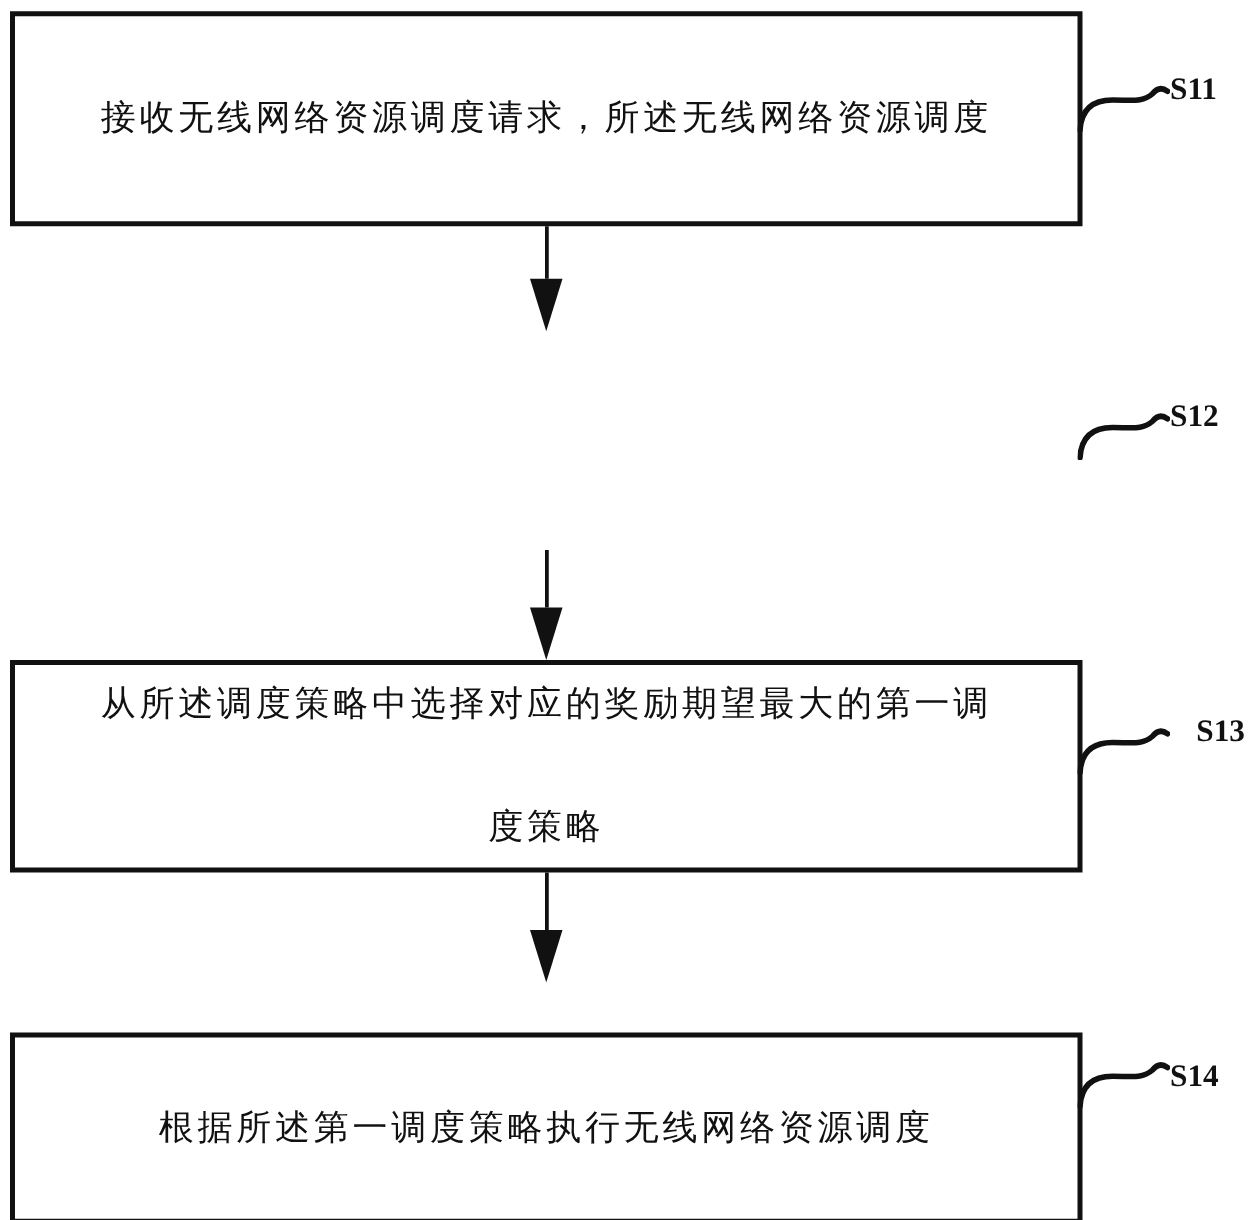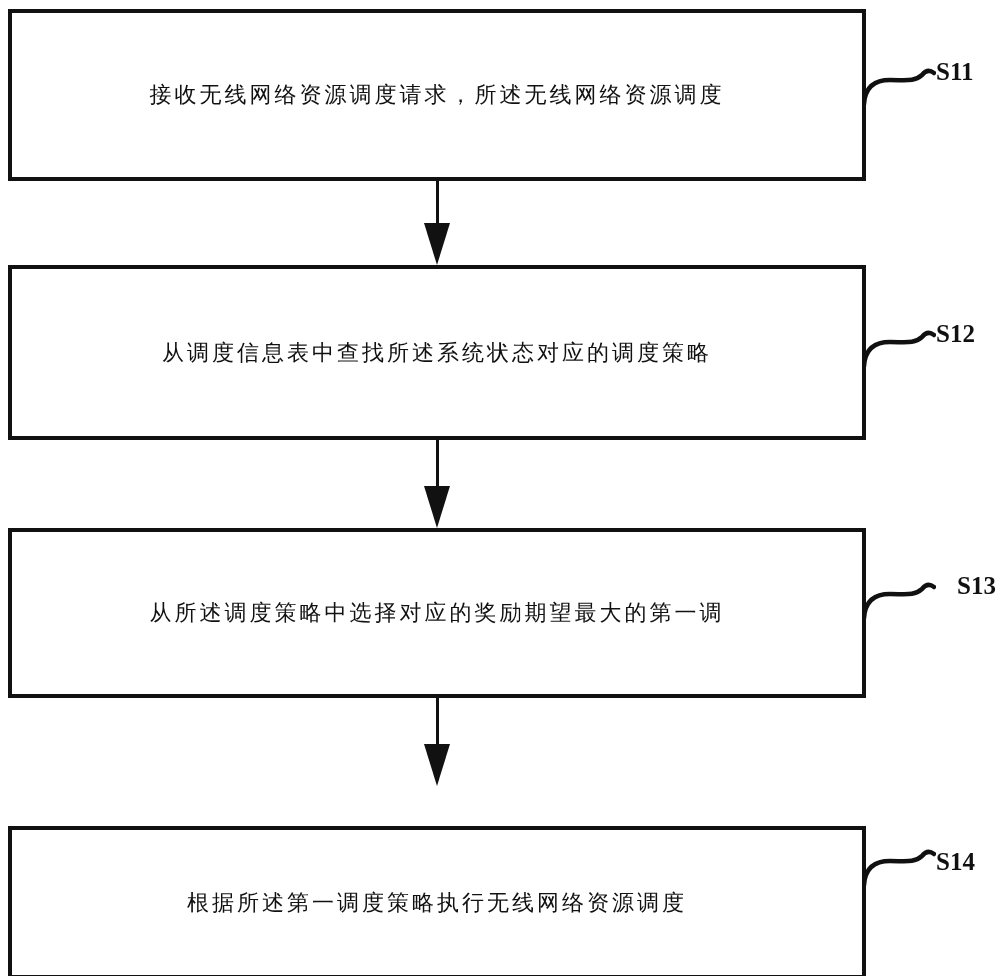--- a/index.html
+++ b/index.html
@@ -23,21 +23,21 @@
     box-sizing: border-box;
     border: 4px solid #111111;
     background: #ffffff;
     display: flex;
     flex-direction: column;
     align-items: center;
     justify-content: center;
     text-align: center;
   }
   .box-line {
-    font-size: 22px;
+    font-size: 28px;
     line-height: 50px;
     letter-spacing: 3px;
     white-space: nowrap;
   }
   .box-1 { top: 9px;   height: 172px; }
   .box-2 { top: 265px; height: 175px; }
   .box-3 { top: 528px; height: 170px; gap: 48px; }
   .box-4 { top: 826px; height: 153px; }
 
   .arrow {
@@ -95,31 +95,29 @@
 
   <div class="flow-box box-1">
     <div class="box-line">接收无线网络资源调度请求，所述无线网络资源调度</div>
   </div>
 
   <div class="arrow arrow-1">
     <div class="arrow-line"></div>
     <div class="arrow-head"></div>
   </div>
 
-  <div class="flow-box box-2">
-    <div class="box-line">从调度信息表中查找所述系统状态对应的调度策略</div>
-  </div>
 
   <div class="arrow arrow-2">
     <div class="arrow-line"></div>
     <div class="arrow-head"></div>
   </div>
 
   <div class="flow-box box-3">
     <div class="box-line">从所述调度策略中选择对应的奖励期望最大的第一调</div>
+    <div class="box-line">度策略</div>
   </div>
 
   <div class="arrow arrow-3">
     <div class="arrow-line"></div>
     <div class="arrow-head"></div>
   </div>
 
   <div class="flow-box box-4">
     <div class="box-line">根据所述第一调度策略执行无线网络资源调度</div>
   </div>

